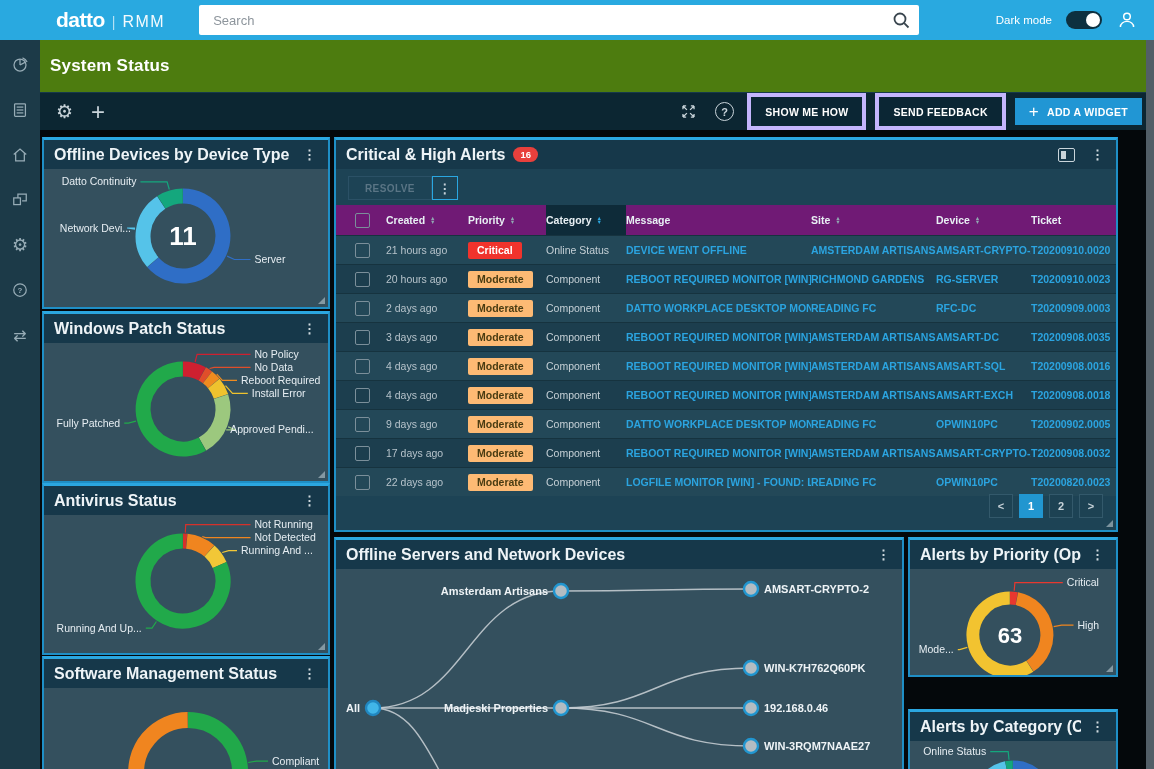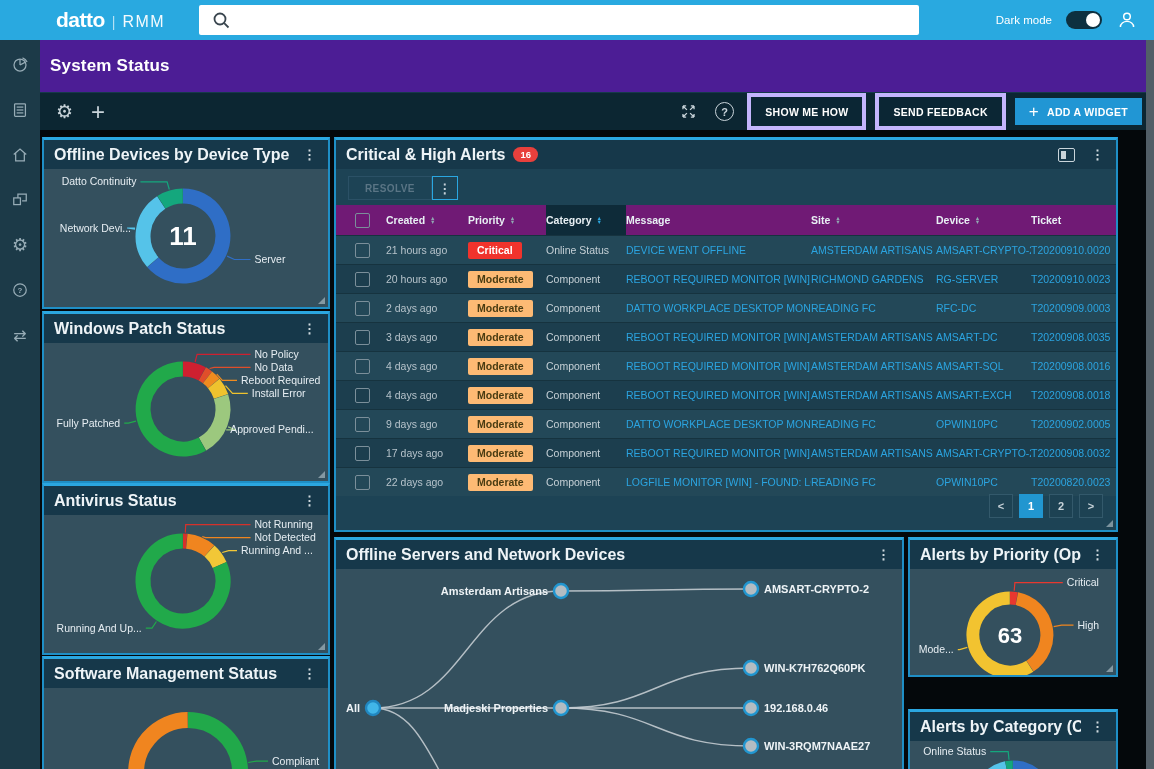--- a/index.html
+++ b/index.html
@@ -24,21 +24,21 @@
   .dm-label{color:#fff;font-size:11.5px;}
   .toggle{width:36px;height:18px;border-radius:9px;background:#0d3040;position:relative;cursor:pointer;}
   .toggle::after{content:"";position:absolute;right:2px;top:2px;width:14px;height:14px;border-radius:50%;background:#fff;}
   
   .sidebar{position:absolute;left:0;top:40px;width:40px;height:729px;background:#1c3a48;
     display:flex;flex-direction:column;align-items:center;padding-top:13px;gap:21px;box-sizing:border-box;}
   .side-ic{width:24px;height:24px;display:flex;align-items:center;justify-content:center;
     color:#97acb6;font-size:18px;cursor:pointer;}
   .side-ic svg{stroke:#97acb6;fill:none;stroke-width:1.5;}
   
-  .pagehead{position:absolute;left:40px;top:40px;width:1114px;height:52px;background:#4c1d95;
+  .pagehead{position:absolute;left:40px;top:40px;width:1114px;height:52px;background:#4d7c0f;
     display:flex;align-items:center;}
   .pagehead h1{margin:0 0 0 10px;color:#fff;font-size:17px;letter-spacing:.2px;}
   .toolbar{position:absolute;left:40px;top:92px;width:1114px;height:38px;background:#0c2632;
     display:flex;align-items:center;border-top:1px solid #16394a;box-sizing:border-box;}
   .tb-ic{color:#c9d4da;font-size:19px;margin-left:16px;cursor:pointer;display:flex;align-items:center;}
   .tb-plus{font-size:24px;font-weight:300;margin-left:18px;}
   .tb-right{margin-left:auto;display:flex;align-items:center;gap:9px;padding-right:12px;}
   .tb-right svg{stroke:#c9d4da;fill:none;stroke-width:1.6;}
   .help-circ{width:17px;height:17px;border:1.5px solid #c9d4da;border-radius:50%;color:#c9d4da;
     font-size:11px;font-weight:bold;display:flex;align-items:center;justify-content:center;margin:0 4px;}
@@ -78,21 +78,21 @@
   .hcell.plain{cursor:default;}
   .hcell.active{background:#0e2b39;}
   .sort{display:flex;flex-direction:column;line-height:4.5px;font-size:5.5px;color:#91a7b2;}
   .hcell.active .sort{color:#2ba7e0;}
   .tbl-row{height:28px;border-top:1px solid #16333f;cursor:pointer;}
   .tbl-row.odd{background:#234858;}
   .tbl-row.even{background:#1c3e4e;}
   .cell{white-space:nowrap;overflow:hidden;padding-right:8px;}
   .c-created{color:#b6c3cb;}
   .c-cat{color:#c5d0d6;}
-  .lnk{color:#2ba4e0;font-weight:normal;}
+  .lnk{color:#2ba4e0;font-weight:bold;}
   .cb{display:inline-block;width:13px;height:13px;border:1.5px solid #7b8f9a;border-radius:2px;margin-left:19px;vertical-align:middle;}
   .badge{display:inline-block;padding:2.5px 9px;border-radius:2px;font-size:10.5px;font-weight:bold;}
   .badge-critical{background:#f0332c;color:#fff;}
   .badge-moderate{background:#fdba74;color:#4a3c12;}
   .pager{position:absolute;right:13px;bottom:12px;display:flex;gap:6px;}
   .pg{width:24px;height:24px;background:#1d4253;border:1px solid #33596b;color:#c8d3d9;
     font-size:11px;font-weight:bold;display:flex;align-items:center;justify-content:center;cursor:pointer;
     font-family:"Liberation Sans",sans-serif;padding:0;}
   .pg.active{background:#2196d0;border-color:#2196d0;color:#fff;}
   
@@ -106,20 +106,21 @@
 </head>
 <body>
 
 <div class="topbar">
   <div class="logo">
     <span class="d1">datto</span>
     <span class="dsep">|</span>
     <span class="d2">RMM</span>
   </div>
   <div class="search">
+    <input type="text" placeholder="Search" style="">
     <span style="display:flex;">
       <svg width="20" height="20" viewBox="0 0 20 20">
           <g stroke="#39454e" stroke-width="1.8" fill="none">
         <circle cx="9" cy="9" r="5.5"></circle>
             <line x1="13.2" y1="13.2" x2="17.5" y2="17.5"></line>
           </g>
         </svg>
     </span>
   </div>
   <div class="top-right">

